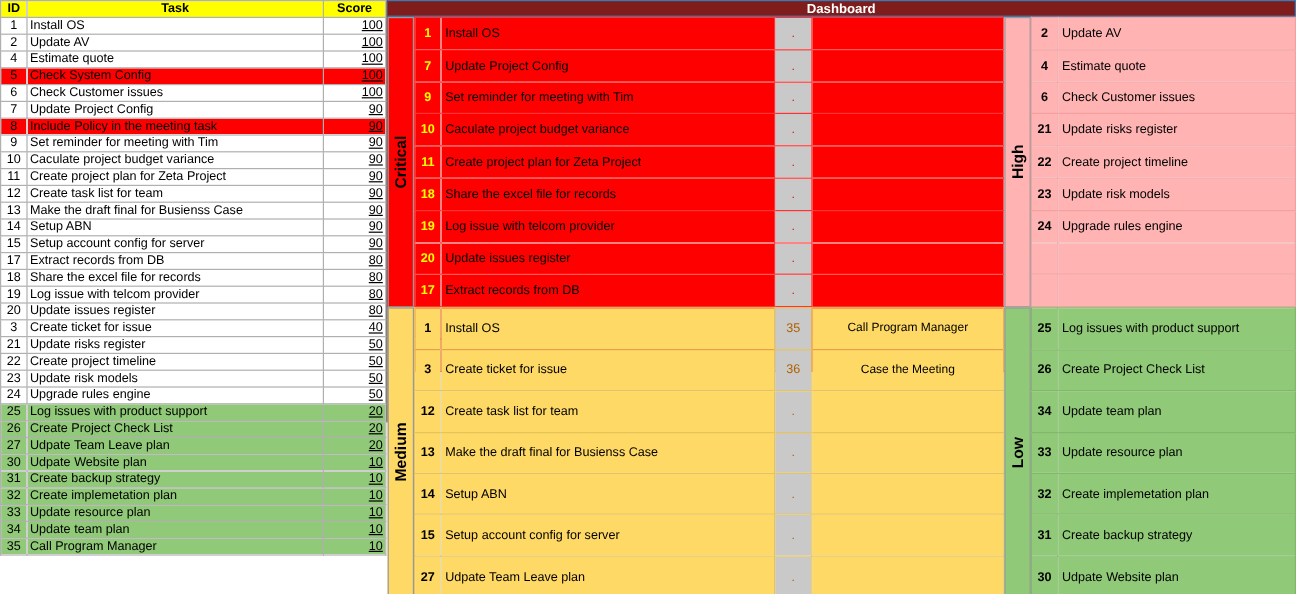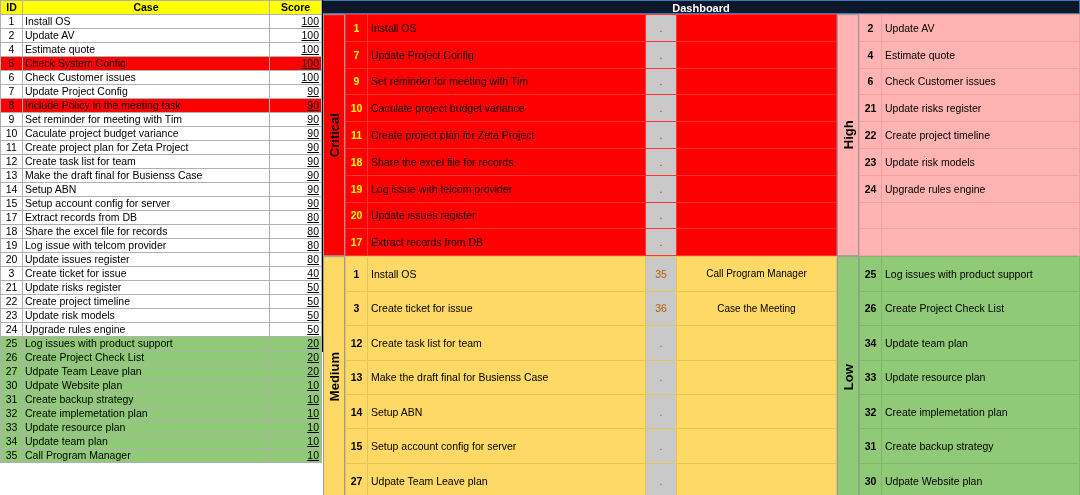--- a/index.html
+++ b/index.html
@@ -60,21 +60,21 @@
 
   
   #dash {
     flex: 1 1 auto;
     height: 495px;
     display: flex;
     flex-direction: column;
   }
   #dash-header {
     height: 14px;
-    background: #0f172a;
+    background: #7f1d1d;
     color: #ffffff;
     font-weight: bold;
     font-size: 11px;
     text-align: center;
     line-height: 14px;
     border: 1px solid #3a7ab5;
     border-left: none;
   }
   #dash-body {
     flex: 1 1 auto;
@@ -171,21 +171,21 @@
   <div id="left-panel">
     <table class="grid">
       <colgroup>
         <col class="c-id">
           <col class="c-task">
           <col class="c-score">
       </colgroup>
       <thead>
         <tr>
           <th>ID</th>
-          <th>Case</th>
+          <th>Task</th>
           <th>Score</th>
         </tr>
       </thead>
       <tbody id="task-body">
           <tr class="r-plain">
             <td class="id">1</td>
             <td class="task">Install OS</td>
             <td class="score">100</td>
           </tr>
           <tr class="r-plain">

